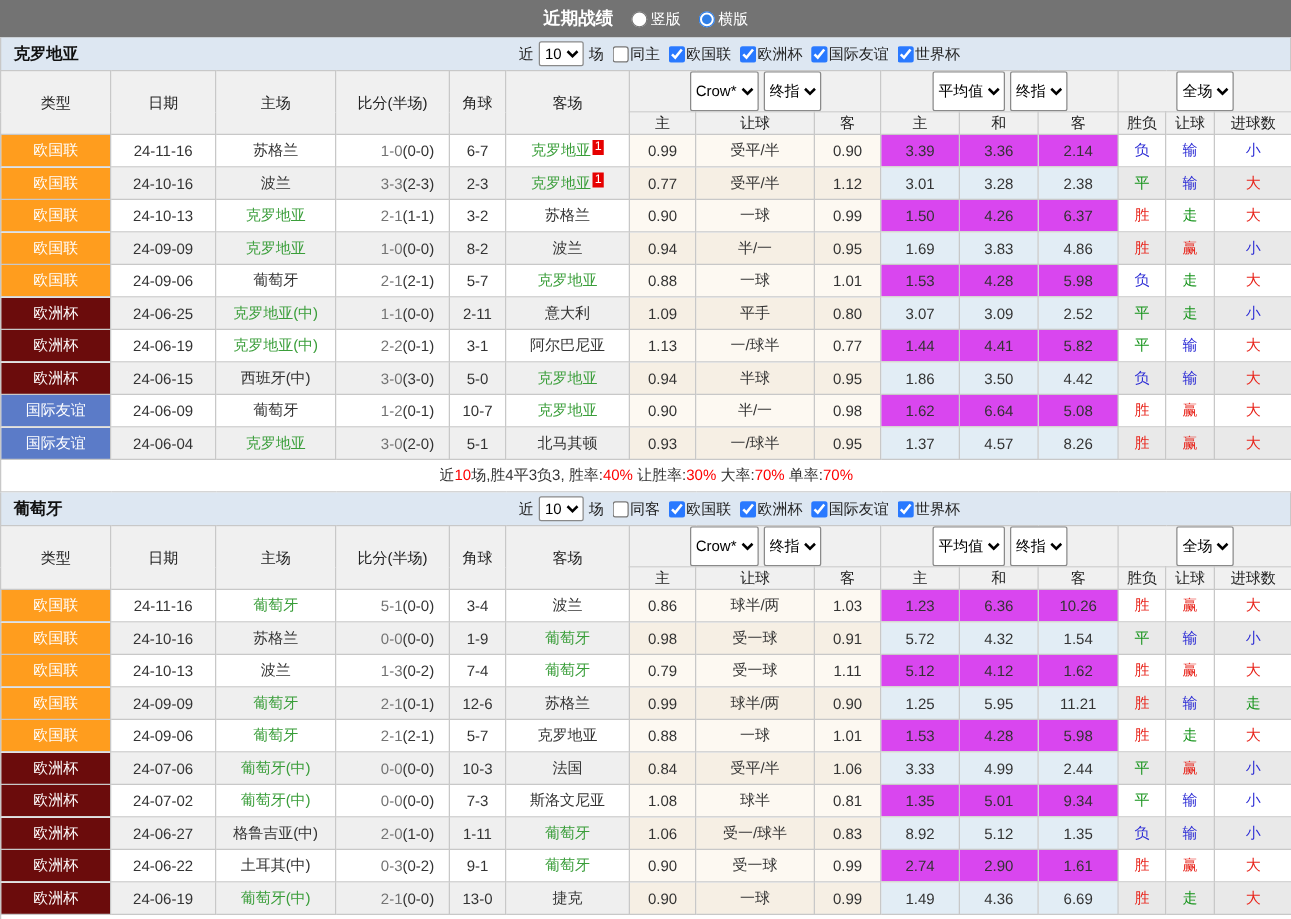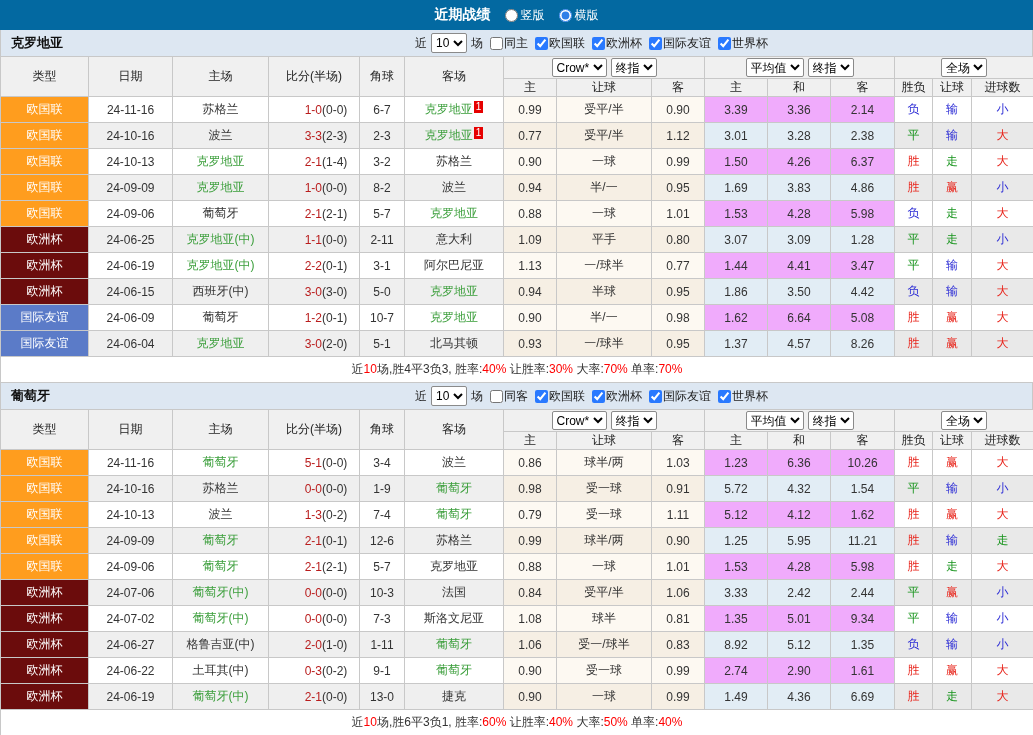--- a/index.html
+++ b/index.html
@@ -6,21 +6,21 @@
   body {
     font-family: "Liberation Sans", "DejaVu Sans", sans-serif;
     background: #fff;
     width: 1033px;
   }
   .page { width: 1033px; }
 
   
   .title-bar {
     height: 30px;
-    background: #0369a1;
+    background: #737373;
     display: flex;
     align-items: center;
     justify-content: center;
     gap: 14px;
     color: #fff;
   }
   .title-bar .title { font-size: 14px; font-weight: bold; }
   .title-bar label {
     display: inline-flex; align-items: center; gap: 3px;
     font-size: 12px; cursor: pointer;
@@ -62,37 +62,37 @@
     border: 1px solid #c8c8c8;
     font-size: 12px;
     text-align: center;
     overflow: hidden;
     white-space: nowrap;
   }
   thead th { background: #f0f0f0; font-weight: normal; color: #222; }
   tr.hrow1 th { height: 22px; }
   tr.hrow2 th { height: 18px; }
   thead select {
-    font-size: 12px; height: 19px;
+    font-size: 12px; height: 32px;
     border: 1px solid #8a8a8a; border-radius: 2px; background: #fff;
     margin: 0 2px;
   }
   tbody td { height: 26px; color: #333; }
 
   tr.odd td  { background: #ffffff; }
   tr.even td { background: #efefef; }
   tr.odd  td.o1 { background: #fdf9f2; }
   tr.even td.o1 { background: #f6efe4; }
-  tr.odd  td.o2 { background: #f0abfc; }
+  tr.odd  td.o2 { background: #d946ef; }
   tr.even td.o2 { background: #e2edf5; }
   tr.odd  td.o3 { background: #ffffff; }
   tr.even td.o3 { background: #e9e9e9; }
 
   td.type { color: #fff; font-size: 12px; }
-  .score-main { color: #b91c1c; margin-left: 24px; }
+  .score-main { color: #737373; margin-left: 24px; }
   .score-half { color: #333; }
   .team-green { color: #3a9e3a; }
   .red-card {
     display: inline-block;
     background: #e60000; color: #fff;
     font-size: 10px; line-height: 12px;
     padding: 0 2px; margin-left: 1px;
     vertical-align: top;
   }
   tr.summary td {
@@ -220,21 +220,21 @@
               <td class="o2">3.28</td>
               <td class="o2">2.38</td>
               <td class="o3" style="color: rgb(23, 148, 28);">平</td>
               <td class="o3" style="color: rgb(43, 43, 213);">输</td>
               <td class="o3" style="color: rgb(232, 37, 28);">大</td>
             </tr>
             <tr class="odd">
               <td class="type" style="background: rgb(255, 157, 30);">欧国联</td>
               <td>24-10-13</td>
               <td><span class="team-green">克罗地亚</span></td>
-              <td><span class="score-main">2-1</span><span class="score-half">(1-4)</span></td>
+              <td><span class="score-main">2-1</span><span class="score-half">(1-1)</span></td>
               <td>3-2</td>
               <td><span>苏格兰</span></td>
               <td class="o1">0.90</td>
               <td class="o1">一球</td>
               <td class="o1">0.99</td>
               <td class="o2">1.50</td>
               <td class="o2">4.26</td>
               <td class="o2">6.37</td>
               <td class="o3" style="color: rgb(232, 37, 28);">胜</td>
               <td class="o3" style="color: rgb(23, 148, 28);">走</td>
@@ -279,38 +279,38 @@
               <td>24-06-25</td>
               <td><span class="team-green">克罗地亚(中)</span></td>
               <td><span class="score-main">1-1</span><span class="score-half">(0-0)</span></td>
               <td>2-11</td>
               <td><span>意大利</span></td>
               <td class="o1">1.09</td>
               <td class="o1">平手</td>
               <td class="o1">0.80</td>
               <td class="o2">3.07</td>
               <td class="o2">3.09</td>
-              <td class="o2">1.28</td>
+              <td class="o2">2.52</td>
               <td class="o3" style="color: rgb(23, 148, 28);">平</td>
               <td class="o3" style="color: rgb(23, 148, 28);">走</td>
               <td class="o3" style="color: rgb(43, 43, 213);">小</td>
             </tr>
             <tr class="odd">
               <td class="type" style="background: rgb(107, 12, 12);">欧洲杯</td>
               <td>24-06-19</td>
               <td><span class="team-green">克罗地亚(中)</span></td>
               <td><span class="score-main">2-2</span><span class="score-half">(0-1)</span></td>
               <td>3-1</td>
               <td><span>阿尔巴尼亚</span></td>
               <td class="o1">1.13</td>
               <td class="o1">一/球半</td>
               <td class="o1">0.77</td>
               <td class="o2">1.44</td>
               <td class="o2">4.41</td>
-              <td class="o2">3.47</td>
+              <td class="o2">5.82</td>
               <td class="o3" style="color: rgb(23, 148, 28);">平</td>
               <td class="o3" style="color: rgb(43, 43, 213);">输</td>
               <td class="o3" style="color: rgb(232, 37, 28);">大</td>
             </tr>
             <tr class="even">
               <td class="type" style="background: rgb(107, 12, 12);">欧洲杯</td>
               <td>24-06-15</td>
               <td><span>西班牙(中)</span></td>
               <td><span class="score-main">3-0</span><span class="score-half">(3-0)</span></td>
               <td>5-0</td>
@@ -526,21 +526,21 @@
               <td class="type" style="background: rgb(107, 12, 12);">欧洲杯</td>
               <td>24-07-06</td>
               <td><span class="team-green">葡萄牙(中)</span></td>
               <td><span class="score-main">0-0</span><span class="score-half">(0-0)</span></td>
               <td>10-3</td>
               <td><span>法国</span></td>
               <td class="o1">0.84</td>
               <td class="o1">受平/半</td>
               <td class="o1">1.06</td>
               <td class="o2">3.33</td>
-              <td class="o2">2.42</td>
+              <td class="o2">4.99</td>
               <td class="o2">2.44</td>
               <td class="o3" style="color: rgb(23, 148, 28);">平</td>
               <td class="o3" style="color: rgb(232, 37, 28);">赢</td>
               <td class="o3" style="color: rgb(43, 43, 213);">小</td>
             </tr>
             <tr class="odd">
               <td class="type" style="background: rgb(107, 12, 12);">欧洲杯</td>
               <td>24-07-02</td>
               <td><span class="team-green">葡萄牙(中)</span></td>
               <td><span class="score-main">0-0</span><span class="score-half">(0-0)</span></td>

